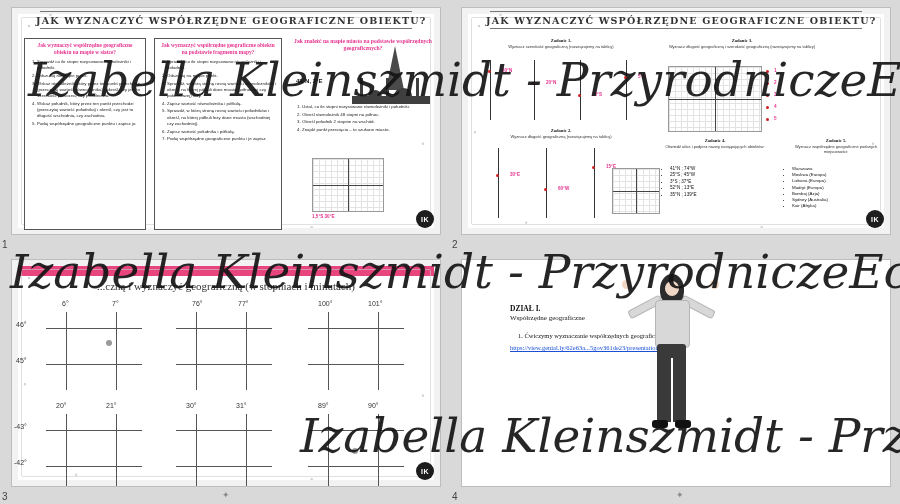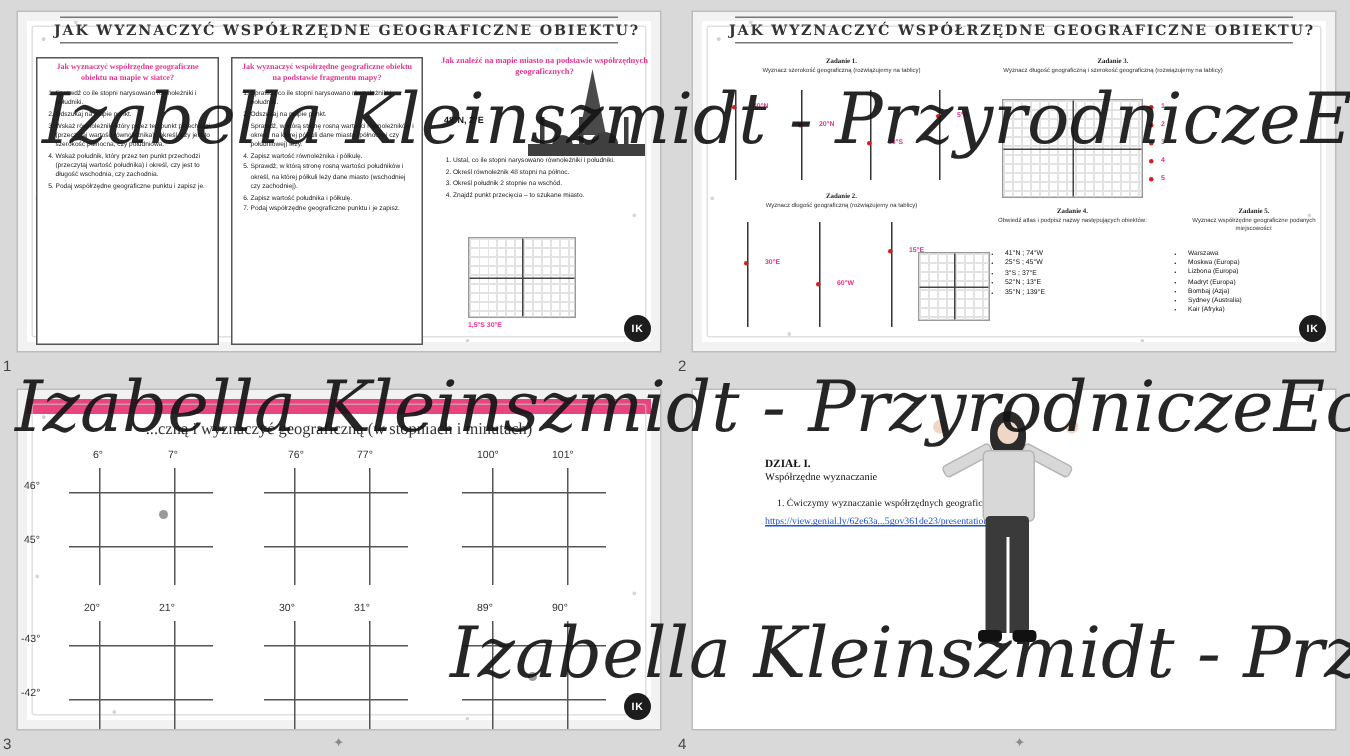--- a/index.html
+++ b/index.html
@@ -453,21 +453,21 @@
 
       <div class="logo">IK</div>
     </div>
     <div class="slide-num">3</div>
   </div>
 
   <div class="cell">
     <div class="slide">
       <div class="doc">
         <div class="doc-h">DZIAŁ I.</div>
-        <div class="doc-h2">Współrzędne wyznaczanie</div>
+        <div class="doc-h2">Współrzędne geograficzne</div>
         <div class="doc-li">1.  Ćwiczymy wyznaczanie współrzędnych geograficznych.</div>
         <a class="doc-link" href="#">https://view.genial.ly/62e63a...5gov361de23/presentation-6-i-3-4</a>
 
         <div class="figure">
           <div class="armL"></div>
           <div class="armR"></div>
           <div class="handL"></div>
           <div class="handR"></div>
           <div class="hair"></div>
           <div class="face"></div>

